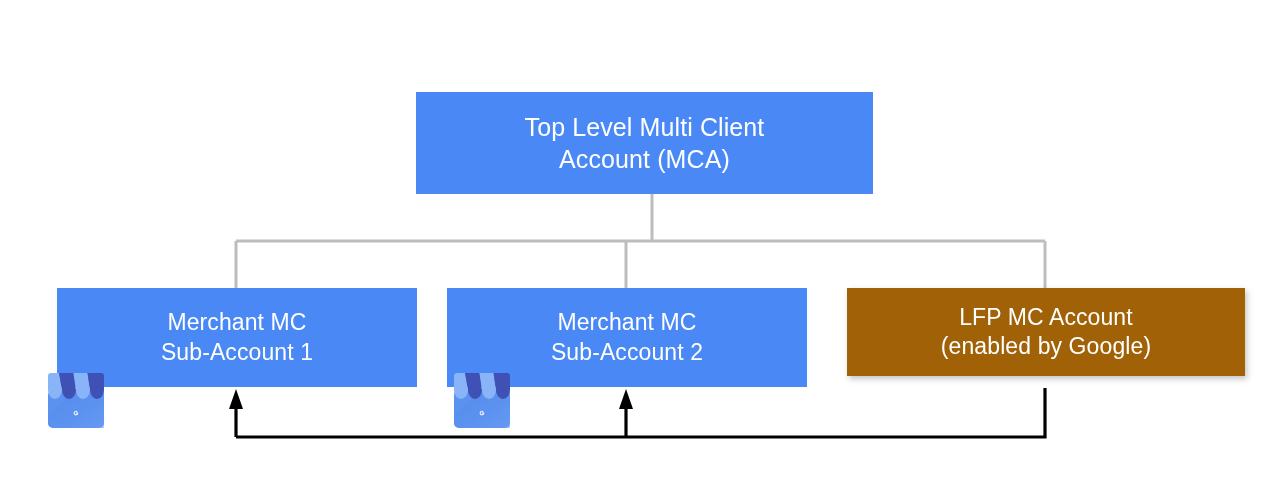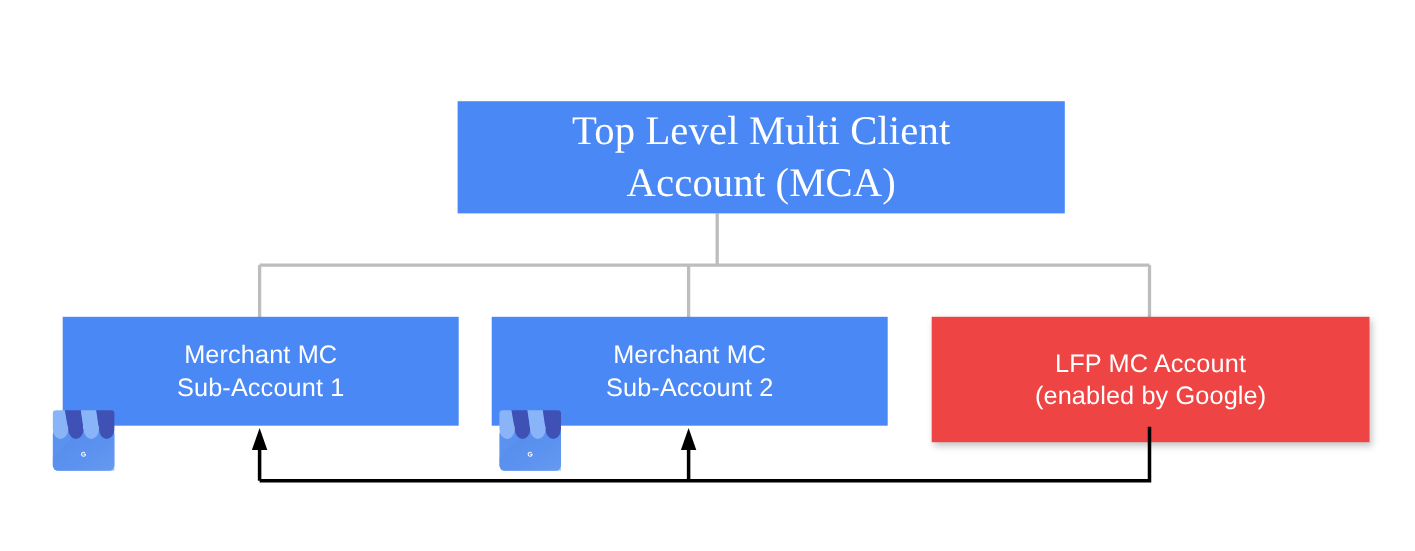--- a/index.html
+++ b/index.html
@@ -26,26 +26,25 @@
     text-align: center;
     color: #ffffff;
     line-height: 1.28;
     letter-spacing: 0.1px;
     white-space: pre-line;
     z-index: 3;
   }
   #node-root {
     left: 416px;
     top: 92px;
-    width: 552px;
+    width: 457px;
     height: 102px;
     background: #4a89f5;
-    font-size: 37px;
+    font-size: 25px;
     padding: 0 10px;
-    font-family: Liberation Serif, serif;
   }
   #node-sub1 {
     left: 57px;
     top: 288px;
     width: 360px;
     height: 99px;
     background: #4a89f5;
     font-size: 23px;
   }
   #node-sub2 {
@@ -53,22 +52,22 @@
     top: 288px;
     width: 360px;
     height: 99px;
     background: #4a89f5;
     font-size: 23px;
   }
   #node-lfp {
     left: 847px;
     top: 288px;
     width: 398px;
-    height: 114px;
-    background: #ef4444;
+    height: 88px;
+    background: #a16207;
     font-size: 23px;
     box-shadow: 2px 3px 6px rgba(60,64,67,0.30);
   }
   svg.layer {
     position: absolute;
     left: 0;
     top: 0;
     width: 1286px;
     height: 501px;
     z-index: 1;

